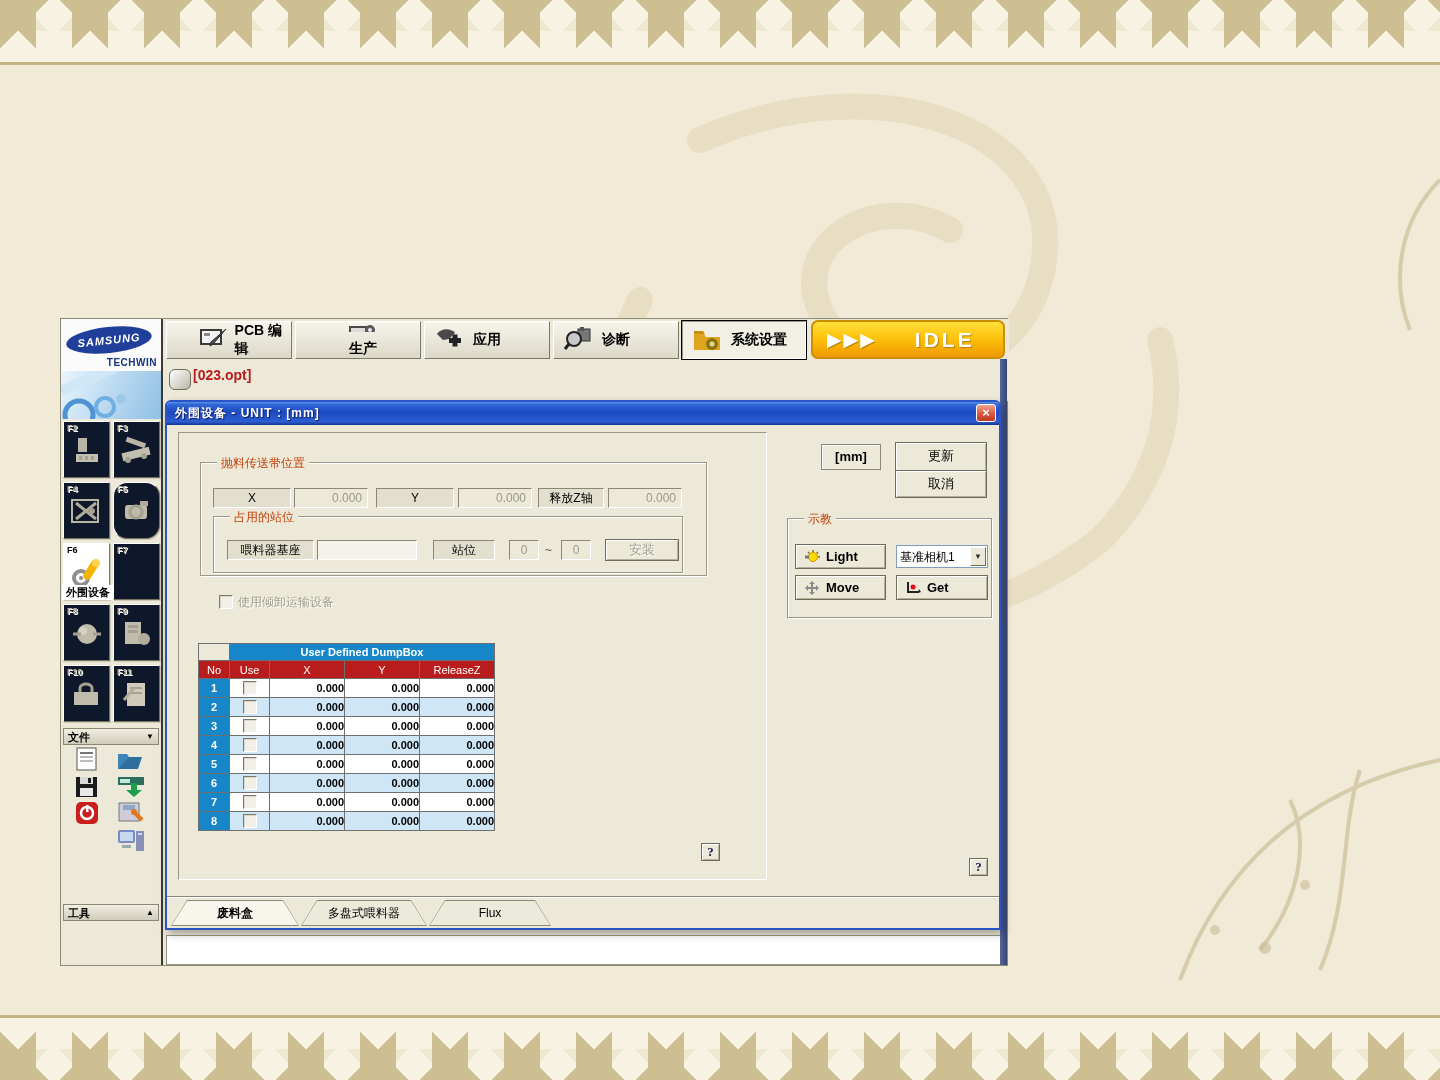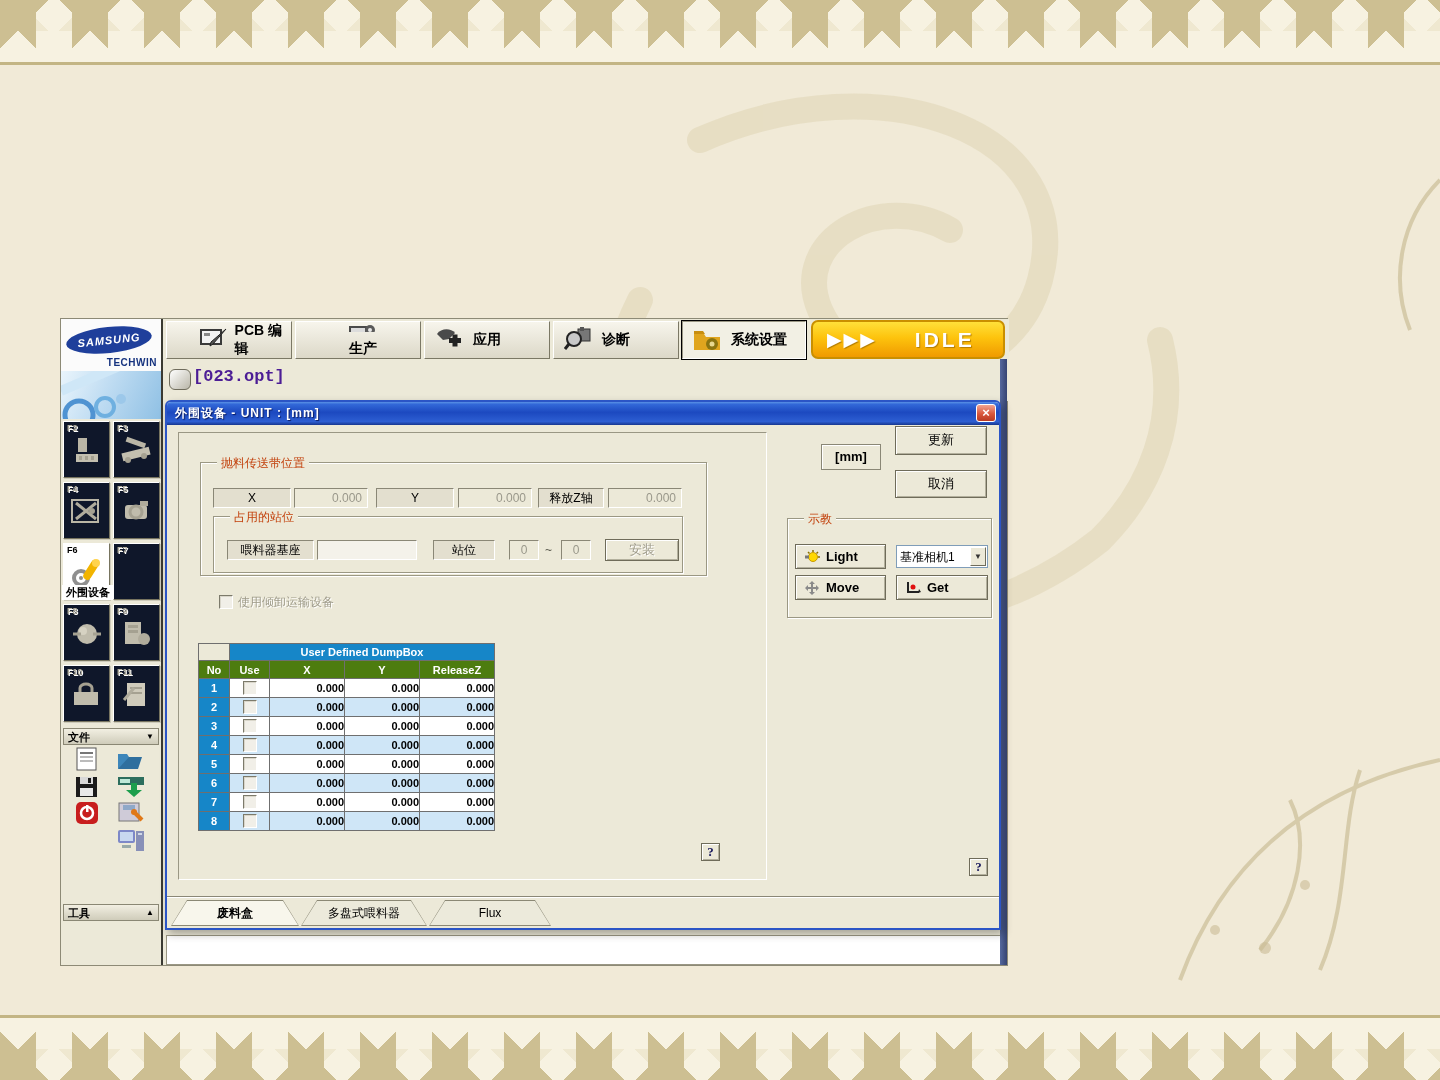--- a/index.html
+++ b/index.html
@@ -67,21 +67,21 @@
   .idle{position:absolute;left:648px;top:1px;width:194px;height:39px;border-radius:7px;
        border:2px solid #c98f00;background:linear-gradient(180deg,#ffe03a 0%,#fdc30d 45%,#f09a00 100%);
        box-sizing:border-box;display:flex;align-items:center;}
   .idle .arrows{color:#fff;font-size:19px;letter-spacing:2px;margin-left:14px;text-shadow:1px 1px 1px #b57d00;}
   .idle .txt{color:#fff;font-size:21px;font-weight:bold;letter-spacing:3px;margin-left:38px;text-shadow:1px 1px 1px #b57d00;}
 
   
   .filebar{position:absolute;left:102px;top:42px;width:846px;height:40px;background:#ece9d8;}
   .file-chip{position:absolute;left:6px;top:8px;width:20px;height:19px;border-radius:6px;
        background:linear-gradient(135deg,#ffffff,#b9b6a8);border:1px solid #6f6c5c;}
-  .file-label{position:absolute;left:30px;top:6px;font-size:17px;font-weight:bold;color:#4c1d95;font-family:Liberation Mono, monospace;}
+  .file-label{position:absolute;left:30px;top:6px;font-size:14px;font-weight:bold;color:#b91c1c;}
 
   
   .msg-panel{position:absolute;left:105px;top:616px;width:838px;height:30px;background:#ffffff;
        border:1px solid #9a9784;box-sizing:border-box;}
 
   
   .dialog{position:absolute;left:165px;top:400px;width:836px;height:530px;background:#ece9d8;
        border:2px solid #2b55c6;border-radius:6px 6px 0 0;box-sizing:border-box;
        box-shadow:3px 4px 8px rgba(0,0,0,.30);}
   .titlebar{position:absolute;left:0;top:0;right:0;height:23px;border-radius:4px 4px 0 0;
@@ -133,21 +133,21 @@
 
   
   .teachbtn{display:flex;align-items:center;gap:6px;padding-left:8px;font-weight:bold;font-size:13px;}
 
   
   table.dumpbox{position:absolute;left:31px;top:241px;border-collapse:collapse;
        font-size:11px;}
   table.dumpbox td{border:1px solid #6f6f6f;box-sizing:border-box;height:17px;padding:0;}
   td.corner{background:#ece9d8;width:31px;border-color:#6f6f6f;}
   td.span-h{background:#1686c8;color:#fff;font-weight:bold;text-align:center;height:19px;}
-  tr.cols td{background:#4d7c0f;color:#fff;font-weight:bold;text-align:center;height:18px;}
+  tr.cols td{background:#b91c1c;color:#fff;font-weight:normal;text-align:center;height:18px;}
   td.no{background:#1686c8;color:#fff;font-weight:bold;text-align:center;width:31px;}
   td.use{width:40px;text-align:center;}
   td.val{width:75px;text-align:right;padding-right:4px;font-weight:bold;color:#000;}
   tr.r0 td.use,tr.r0 td.val{background:#ffffff;}
   tr.r1 td.use,tr.r1 td.val{background:#cfe6f7;}
   td.use .checkbox{position:relative;display:inline-block;margin-top:2px;}
 
   
   .tabbar{position:absolute;left:0;right:0;top:494px;height:32px;border-top:1px solid #8a8776;
        box-shadow:inset 0 1px 0 #ffffff;}
@@ -218,21 +218,21 @@
         </svg>
     </div>
     <div class="fkey" style="left:2px;top:163px;">
       <span class="k">F4</span>
       <svg width="34" height="30">
           <rect x="2" y="3" width="26" height="22" fill="none" stroke="#bab6a6" stroke-width="2"></rect>
           <path d="M6 22 L26 6 M6 6 L26 22" stroke="#b0ac9c" stroke-width="3"></path>
           <circle cx="22" cy="14" r="3" fill="#a5a191"></circle>
         </svg>
     </div>
-    <div class="fkey" style="left:52px;top:163px;">
+    <div class="fkey" style="left:52px;top:163px;border-radius:14px;">
       <span class="k">F5</span>
       <svg width="34" height="30">
           <rect x="5" y="8" width="22" height="14" rx="3" fill="#c0bcac"></rect>
           <circle cx="16" cy="15" r="6" fill="none" stroke="#a5a191" stroke-width="3"></circle>
           <rect x="20" y="4" width="8" height="5" fill="#b0ac9c"></rect>
         </svg>
     </div>
     <div class="fkey active" style="left:2px;top:224px;">
       <span class="k">F6</span>
       <svg width="34" height="30">
@@ -507,21 +507,21 @@
           <td class="val">0.000</td>
           <td class="val">0.000</td>
           <td class="val">0.000</td>
         </tr>
   </tbody>
     </table>
 
   <div class="helpbtn" style="left:534px;top:441px;">?</div>
 
   <div class="mmbox">[mm]</div>
-  <div class="btn" style="left:728px;top:24px;width:92px;height:29px;line-height:26px;">更新</div>
+  <div class="btn" style="left:728px;top:40px;width:92px;height:40px;line-height:26px;">更新</div>
   <div class="btn" style="left:728px;top:68px;width:92px;height:28px;line-height:26px;">取消</div>
 
   <div class="groupbox" style="left:620px;top:116px;width:203px;height:98px;">
     <span class="legend">示教</span>
   </div>
   <div class="btn teachbtn" style="left:628px;top:142px;width:91px;height:25px;">
     <svg width="16" height="14">
         <circle cx="9" cy="7" r="4.5" fill="#ffd800" stroke="#c89b00"></circle>
         <path d="M9 0 v2 M2 7 h2 M14 7 h2 M4 2 l1.5 1.5 M14 2 l-1.5 1.5" stroke="#8a7000" stroke-width="1.5"></path>
         <rect x="1" y="5.5" width="4" height="3" fill="#777"></rect>

